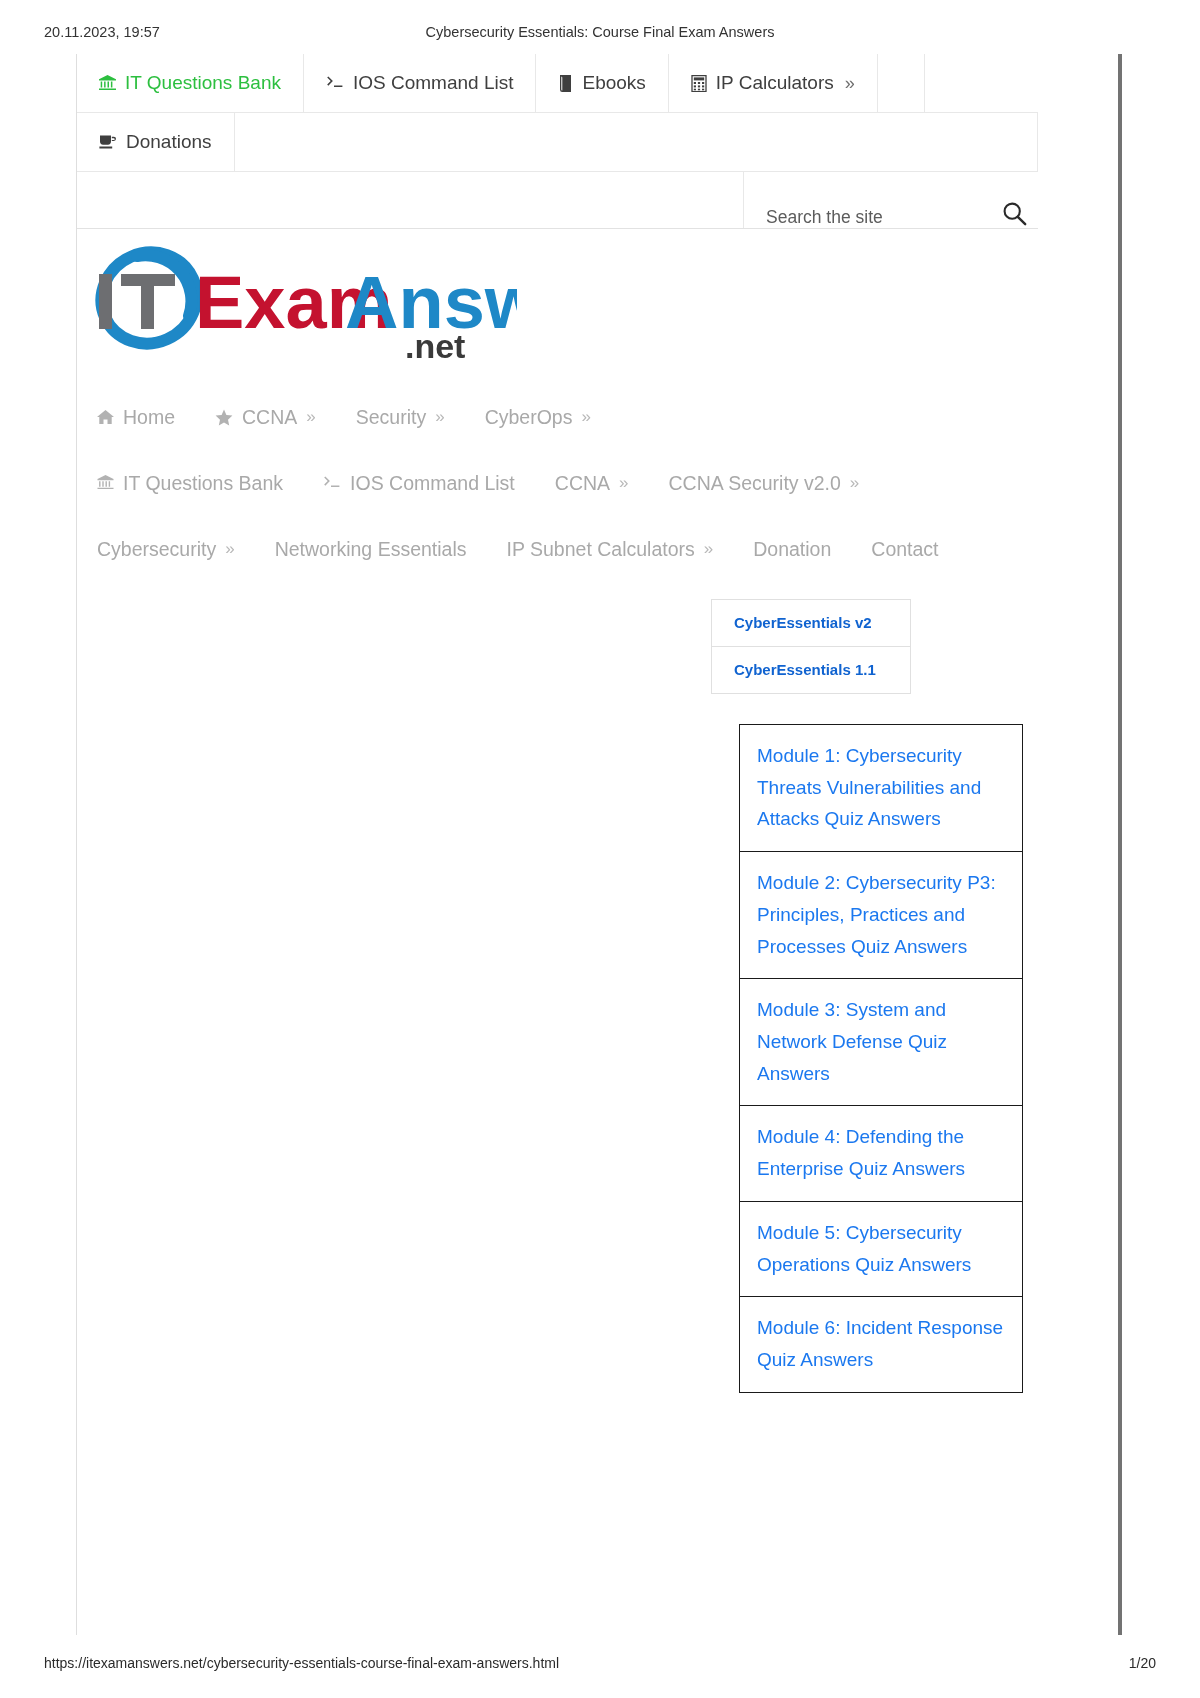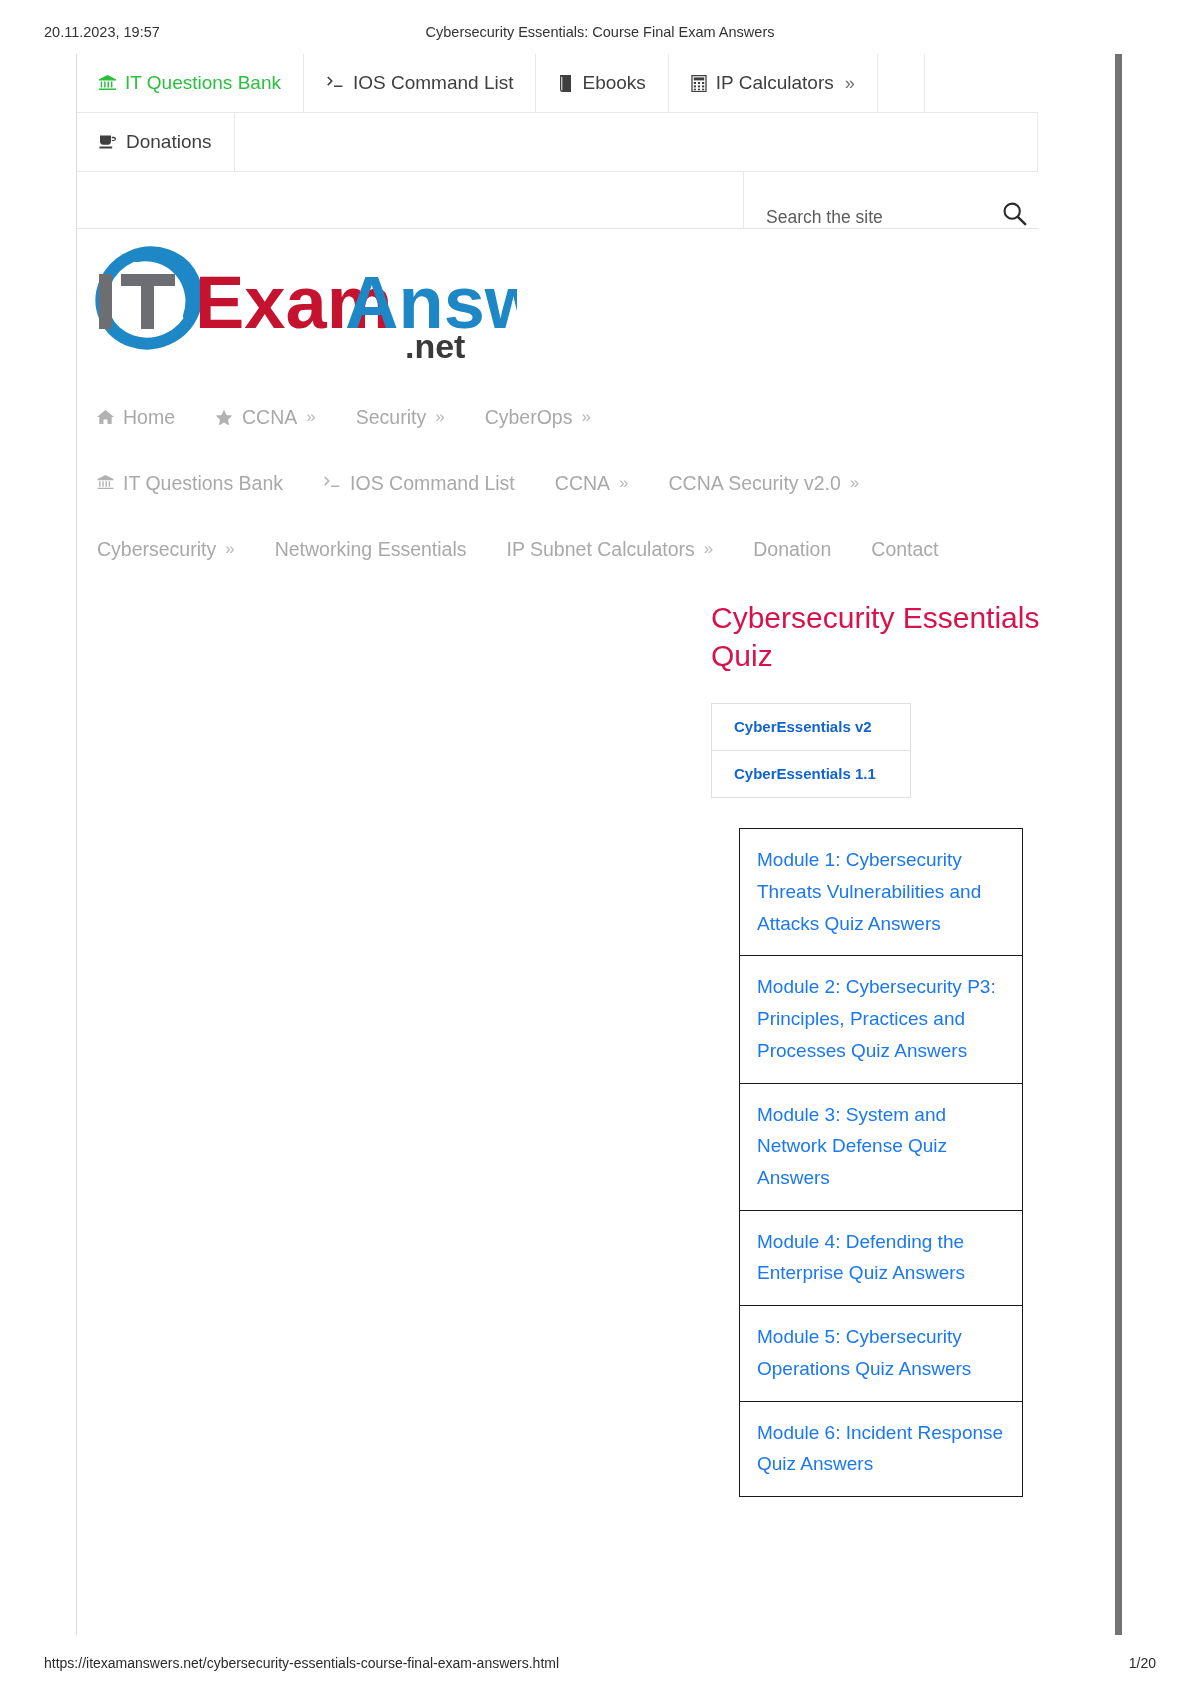--- a/index.html
+++ b/index.html
@@ -30,21 +30,21 @@
   .print-header .ph-title { position: absolute; left: 0; right: 0; text-align: center; top: 0; }
 
   
   .frame {
     position: absolute;
     left: 76px;
     top: 54px;
     width: 1046px;
     height: 1581px;
     border-left: 1px solid #dedede;
-    border-right: 7px solid #737373;
+    border-right: 4px solid #737373;
     padding-left: 44px;
   }
 
   
   .topnav {
     position: absolute;
     left: 0; top: 0;
     width: 961px;
     border-bottom: 1px solid #e2e2e2;
     background: #fff;
@@ -368,21 +368,20 @@
         <div class="mn-item">
           <span>Donation</span>
         </div>
         <div class="mn-item">
           <span>Contact</span>
         </div>
       </div>
     </nav>
 
     <aside class="sidebar">
-      <h2 class="sb-title">Cybersecurity Essentials Quiz</h2>
 
       <div class="sb-tabs">
         <div class="sb-tab">CyberEssentials v2</div>
         <div class="sb-tab">CyberEssentials 1.1</div>
       </div>
 
       <div class="module-list">
         <div class="module-item">Module 1: Cybersecurity Threats Vulnerabilities and Attacks Quiz Answers</div>
         <div class="module-item">Module 2: Cybersecurity P3: Principles, Practices and Processes Quiz Answers</div>
         <div class="module-item">Module 3: System and Network Defense Quiz Answers</div>

